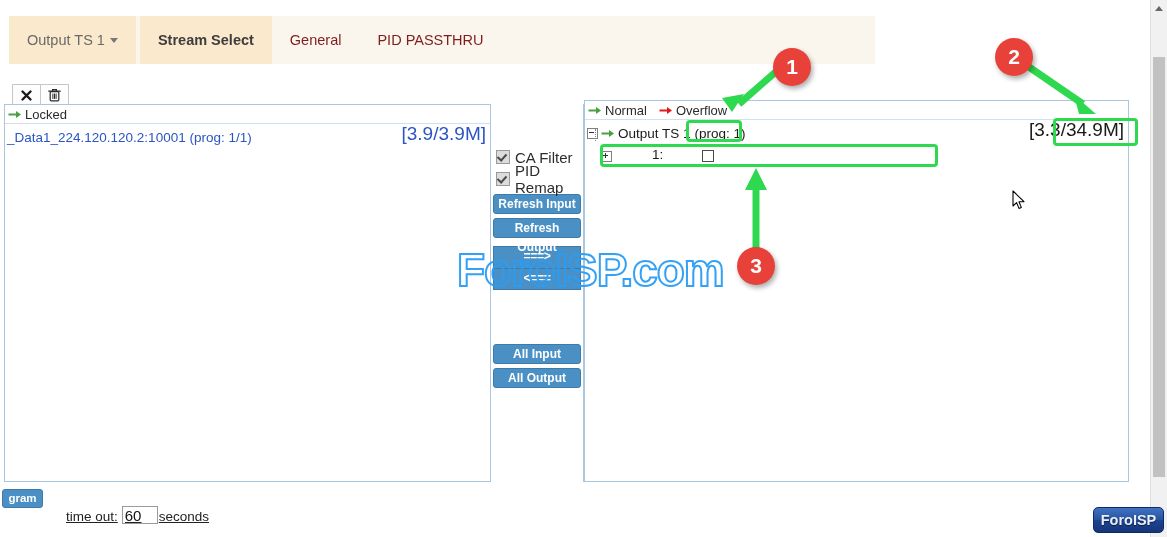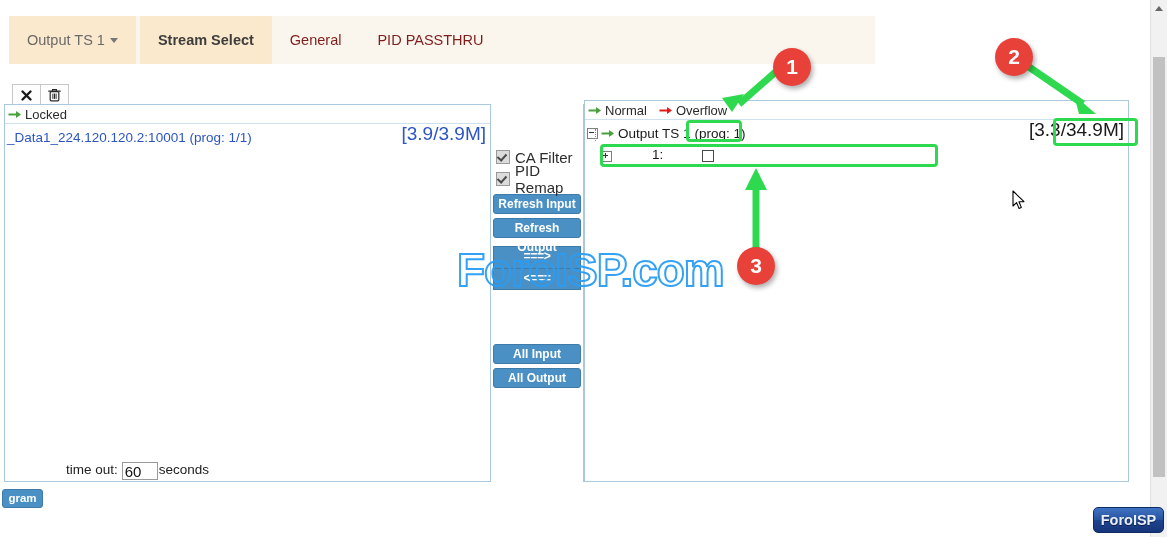--- a/index.html
+++ b/index.html
@@ -259,25 +259,26 @@
     font-size: 11.5px;
     font-weight: bold;
     line-height: 17px;
     text-align: center;
     overflow: hidden;
     cursor: pointer;
     box-sizing: border-box;
   }
   .timeout-wrap {
     position: absolute;
-    left: 66px; top: 462px;
-    display: flex;
-    align-items: flex-start;
+    left: 66px; top: 506px;
+    display: flex;
+    align-items: flex-end;
     font-size: 13.5px;
     color: #222;
+    text-decoration: underline;
   }
   .timeout-input {
     width: 36px; height: 18px;
     border: 1px solid #9a9a9a;
     background: #fff;
     font-size: 15px;
     font-family: "Liberation Sans", sans-serif;
     color: #111;
     padding: 0 2px;
     margin: 0 1px 0 4px;

